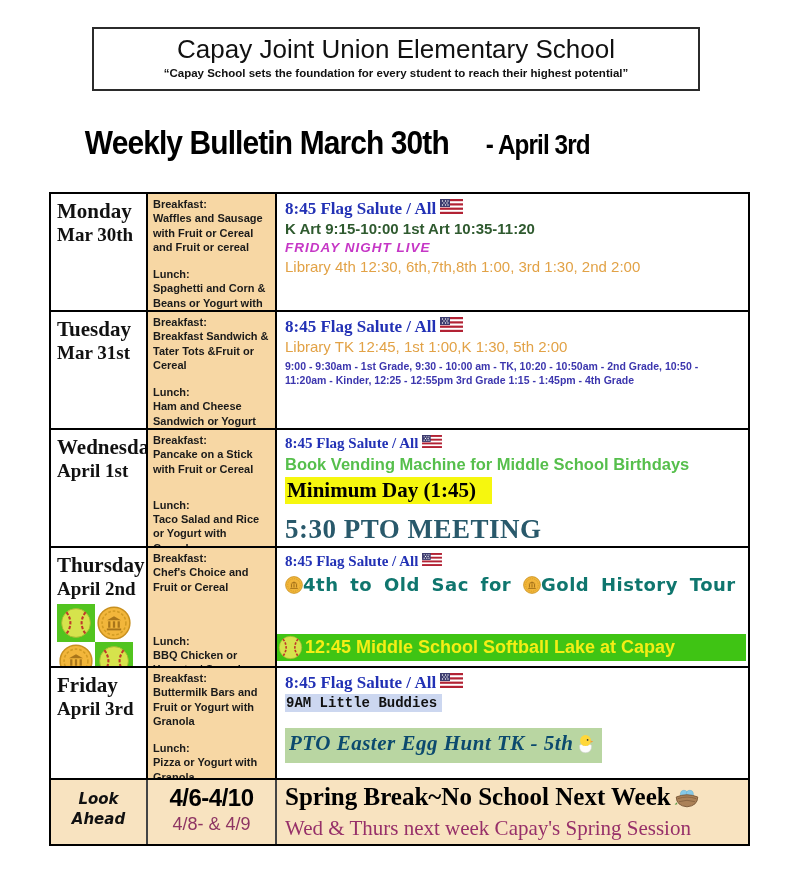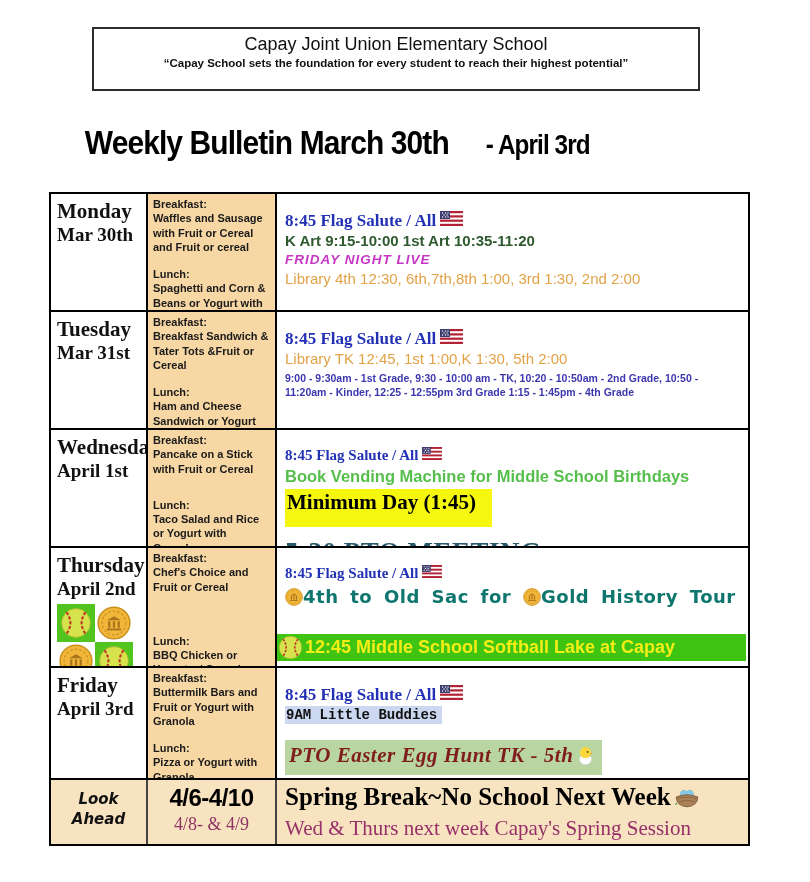--- a/index.html
+++ b/index.html
@@ -1,21 +1,21 @@
 <!DOCTYPE html>
 <html><head>
 <meta charset="utf-8">
 <style>
   * { box-sizing: border-box; margin: 0; padding: 0; }
   html,body { width:810px; height:882px; background:#fff; font-family:"Liberation Sans",sans-serif; position:relative; }
 
   
   .header-box{ position:absolute; left:92px; top:27px; width:608px; height:64px;
     border:2px solid #2b2b2b; text-align:center; padding-top:5px; }
-  .school-name{ font-size:18px; font-weight:normal; color:#111; letter-spacing:0px; }
+  .school-name{ font-size:26px; font-weight:normal; color:#111; letter-spacing:0px; }
   .motto{ font-size:11.5px; font-weight:bold; color:#111; margin-top:2px; }
 
   
   .bulletin-title{ position:absolute; top:123px; left:0; width:656px; text-align:center; white-space:nowrap; }
   .bulletin-title .t-main{ display:inline-block; font-size:34px; font-weight:900; letter-spacing:-1px;
     transform:scaleX(0.88); transform-origin:center; color:#000; }
   .bulletin-title .t-suffix{ display:inline-block; font-size:27px; font-weight:900; letter-spacing:-1px;
     transform:scaleX(0.9); color:#000; margin-left:2px; }
 
   
@@ -30,61 +30,61 @@
   .day-cell{ padding:5px 2px 0 6px; background:#fff; }
   .day-name{ font-family:"Liberation Serif",serif; font-weight:bold; font-size:21px; color:#111; }
   .day-date{ font-family:"Liberation Serif",serif; font-weight:bold; font-size:19px; color:#111; }
 
   .meal-cell{ background:#f7d7a4; padding:3px 5px; font-size:11px; font-weight:bold; color:#1a1a1a; line-height:1.3; }
   .meal-label{ }
   .lunch-block{ margin-top:13px; }
   .meal-cell.tall-gap .lunch-block{ margin-top:40px; }
   .meal-cell.mid-gap .lunch-block{ margin-top:22px; }
 
-  .main-cell{ padding:4px 4px 0 8px; position:relative; background:#fff;margin-top:12px; }
+  .main-cell{ padding:4px 4px 0 8px; position:relative; background:#fff; }
 
   .flag-line{ font-family:"Liberation Serif",serif; font-weight:bold; color:#2231b5; font-size:17px; line-height:1.25; }
   .flag-line.small{ font-size:15px; }
   .flag-icon{ display:inline-block; vertical-align:baseline; margin-left:4px; }
 
   .art-line{ color:#2f5a2f; font-weight:bold; font-size:15px; line-height:1.3; }
   .art-line.big{ font-size:16.5px; }
   .special-line{ color:#c637c6; font-weight:bold; font-style:italic; font-size:13.5px; letter-spacing:1px; line-height:1.35; }
   .library-line{ color:#e2a246; font-size:15px; line-height:1.35; }
   .schedule-line{ color:#3c36ae; font-weight:bold; font-size:10.5px; line-height:1.4; padding-right:4px; margin-top:1px; }
 
   .vending-line{ color:#56bf4c; font-weight:bold; font-size:16.5px; line-height:1.35; }
   .minday-line{ display:inline-block; background:#f6f70e; color:#000; font-family:"Liberation Serif",serif;
-    font-weight:bold; font-size:21px; padding:1px 16px 12px 2px; margin-top:2px; }
+    font-weight:bold; font-size:21px; padding:1px 16px 1px 2px; margin-top:2px; }
   .pto-line{ color:#29596b; font-family:"Liberation Serif",serif; font-weight:bold; font-size:27px; margin-top:10px; letter-spacing:0.5px; }
 
   .trip-line{ color:#0f766e; font-weight:bold; font-size:18px; font-family:"DejaVu Sans",sans-serif;
     letter-spacing:0.5px; word-spacing:5px; margin-top:3px; }
   .coin-icon{ display:inline-block; vertical-align:-3px; }
   .softball-banner{ position:absolute; left:0; right:2px; bottom:5px; background:#3fc414; height:27px;
     color:#f4ee16; font-weight:bold; font-size:18px; line-height:27px; padding-left:28px; white-space:nowrap; }
   .softball-banner .softball-icon{ position:absolute; left:1px; top:1px; }
 
   .buddies-line{ display:inline-block; background:#ccd7f0; font-family:"Liberation Mono",monospace;
     font-weight:bold; font-size:14px; color:#111; padding:1px 5px 1px 1px; margin-top:1px;text-align:center; }
-  .easter-line{ display:inline-block; background:#b9d6a2; color:#7f1d1d; font-family:"Liberation Serif",serif;
+  .easter-line{ display:inline-block; background:#b9d6a2; color:#0c4a6e; font-family:"Liberation Serif",serif;
     font-weight:bold; font-style:italic; font-size:21px; padding:3px 6px 3px 4px; margin-top:16px; letter-spacing:0.5px;text-align:center; }
   .chick-icon{ display:inline-block; vertical-align:-4px; margin-left:2px; }
 
   .icon-cluster{ margin-top:4px; width:76px; display:grid; grid-template-columns:38px 38px; }
   .icon-tile{ width:38px; height:38px; display:flex; align-items:center; justify-content:center; }
   .icon-tile.green{ background:#52c41f; }
 
   
   .footer-cell{ background:#f8e3c0; }
   .footer-cell.c1{ border-right:2px solid #444; text-align:center; padding-top:9px;
     font-family:"DejaVu Sans",sans-serif; font-weight:bold; font-style:italic; font-size:15px; color:#111; line-height:1.35; }
   .footer-cell.c2{ border-right:2px solid #444; text-align:center; padding-top:4px; }
   .footer-dates{ font-size:24px; font-weight:900; color:#000; letter-spacing:-0.5px; }
-  .footer-subdates{ font-family:Liberation Serif, serif; font-size:18px; color:#8e3563; margin-top:2px; }
+  .footer-subdates{ font-family:Liberation Sans, sans-serif; font-size:18px; color:#8e3563; margin-top:2px; }
   .footer-cell.c3{ padding:3px 0 0 8px; }
   .footer-headline{ font-family:"Liberation Serif",serif; font-weight:bold; font-size:25px; color:#000; white-space:nowrap; }
   .nest-icon{ display:inline-block; vertical-align:-4px; margin-left:2px; }
   .footer-subline{ font-family:"Liberation Serif",serif; font-size:21px; color:#973069; margin-top:1px; white-space:nowrap; }
 </style>
 </head>
 <body>
 
 <div class="header-box">
   <div class="school-name">Capay Joint Union Elementary School</div>

